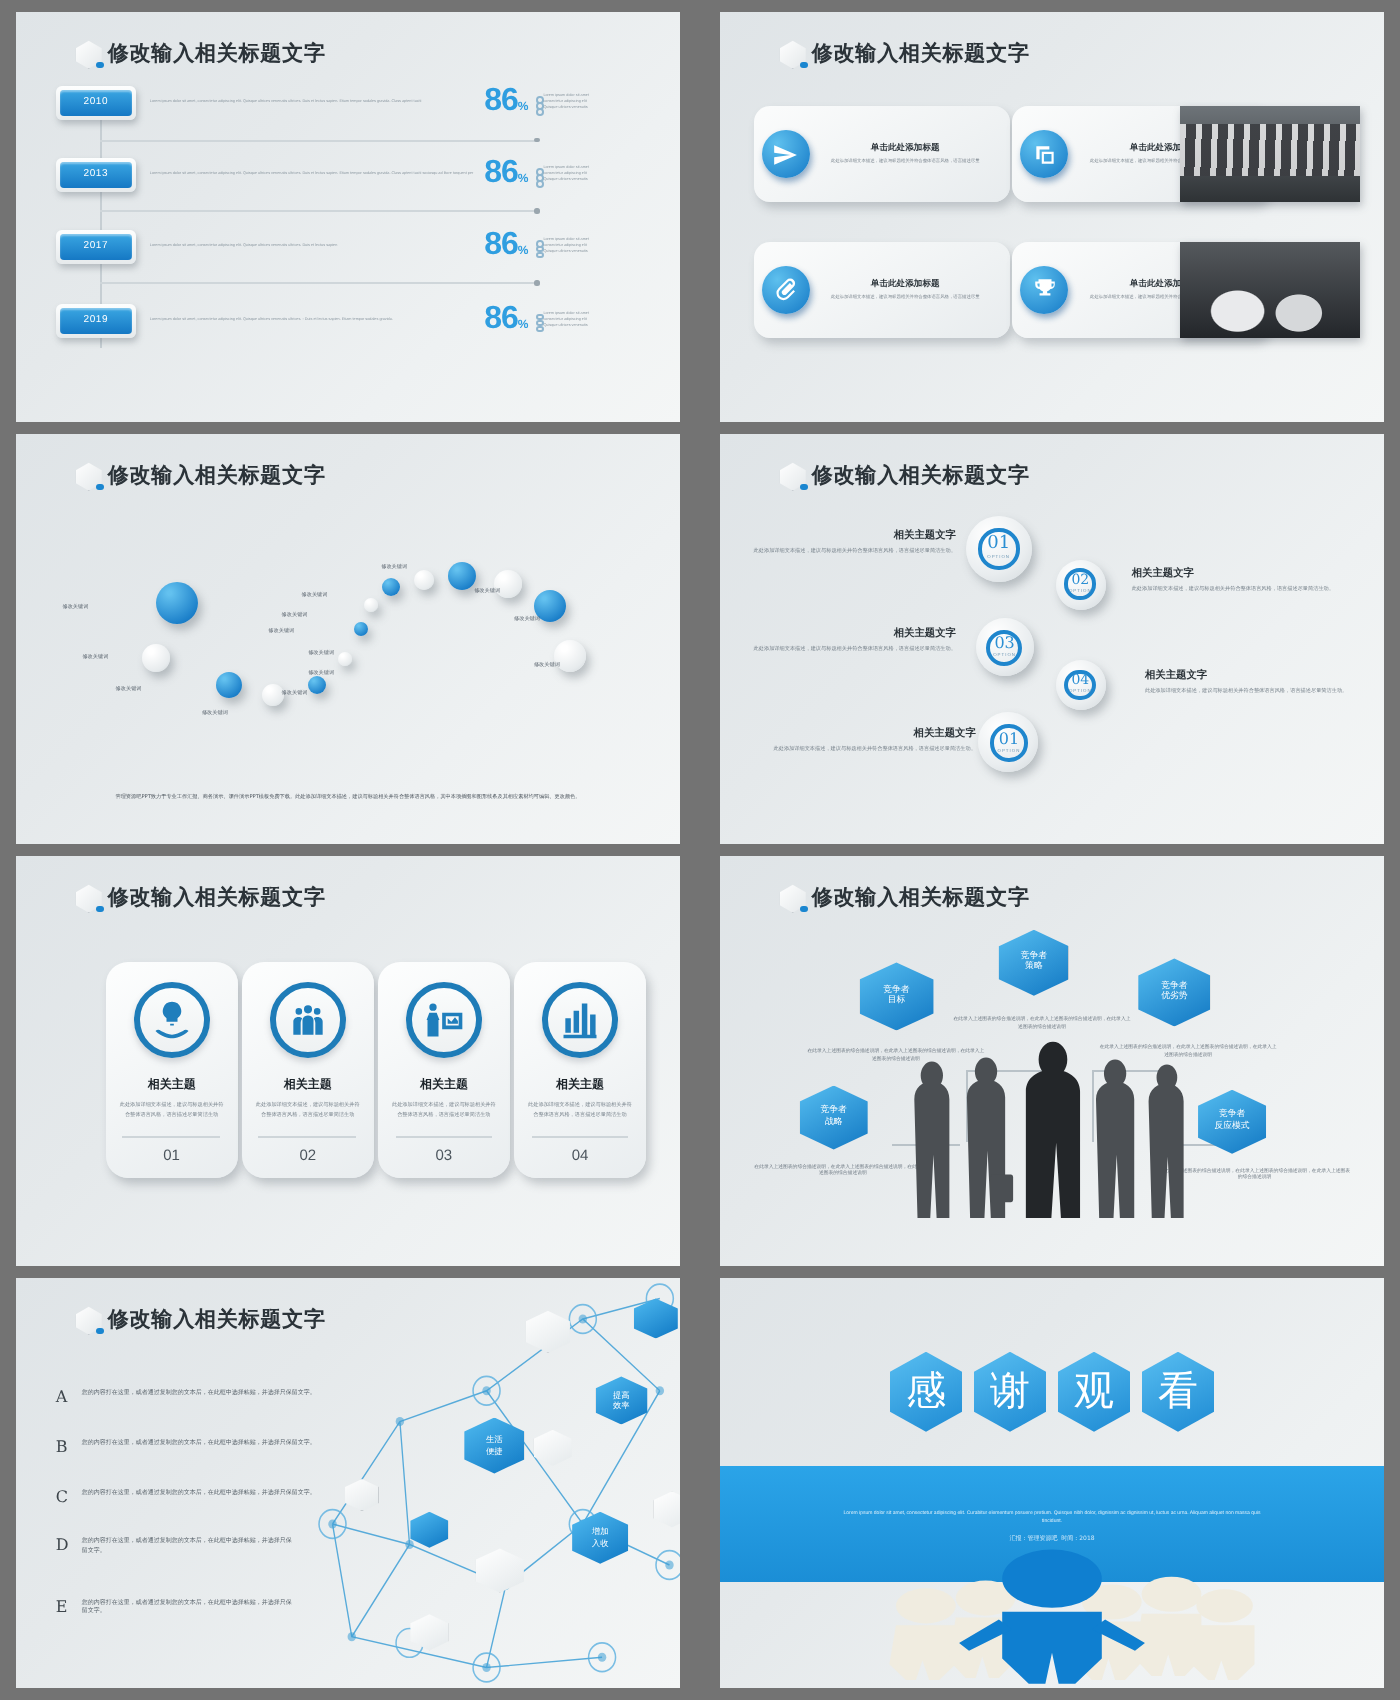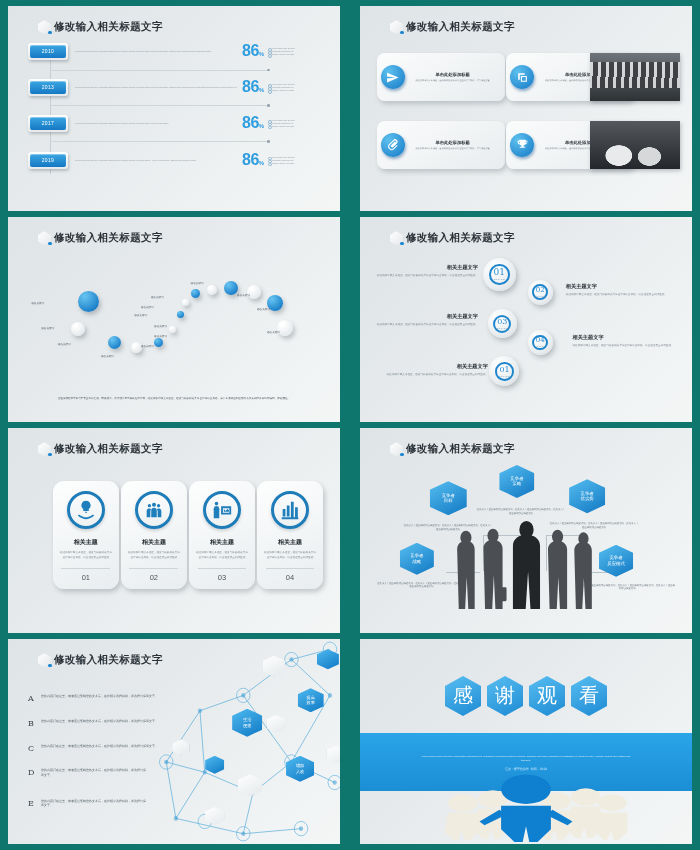--- a/index.html
+++ b/index.html
@@ -1,20 +1,20 @@
 <!DOCTYPE html>
 <html><head>
 <meta charset="utf-8">
 <style>
   * { box-sizing: border-box; margin:0; padding:0; }
   html,body { width:700px; height:850px; background:#fff; overflow:hidden;
     font-family:"Liberation Sans","DejaVu Sans",sans-serif; }
   .grid { width:700px; height:850px; display:grid;
     grid-template-columns:1fr 1fr; grid-template-rows:repeat(4,1fr);
-    gap:6px 20px; padding:6px 8px; background:#0f766e; }
+    gap:6px 20px; padding:6px 8px; background:#737373; }
   .slide { position:relative; overflow:hidden;
     background:linear-gradient(135deg,#dfe4e7 0%,#e5e9eb 35%,#eef1f2 70%,#f4f6f6 100%); }
 
   
   .stitle { position:absolute; left:9%; top:7%; display:flex; align-items:center; gap:3px; }
   .hexmark { width:13px; height:14px; position:relative; flex:none; }
   .hexmark i { position:absolute; inset:0; background:linear-gradient(135deg,#fff,#e4e8ea);
     clip-path:polygon(50% 0,100% 27%,100% 73%,50% 100%,0 73%,0 27%);
     filter:drop-shadow(1px 2px 1.5px rgba(90,100,110,.35)); }
   .hexdot { width:3.5px; height:3.5px; border-radius:50%; background:#1a86d0;

